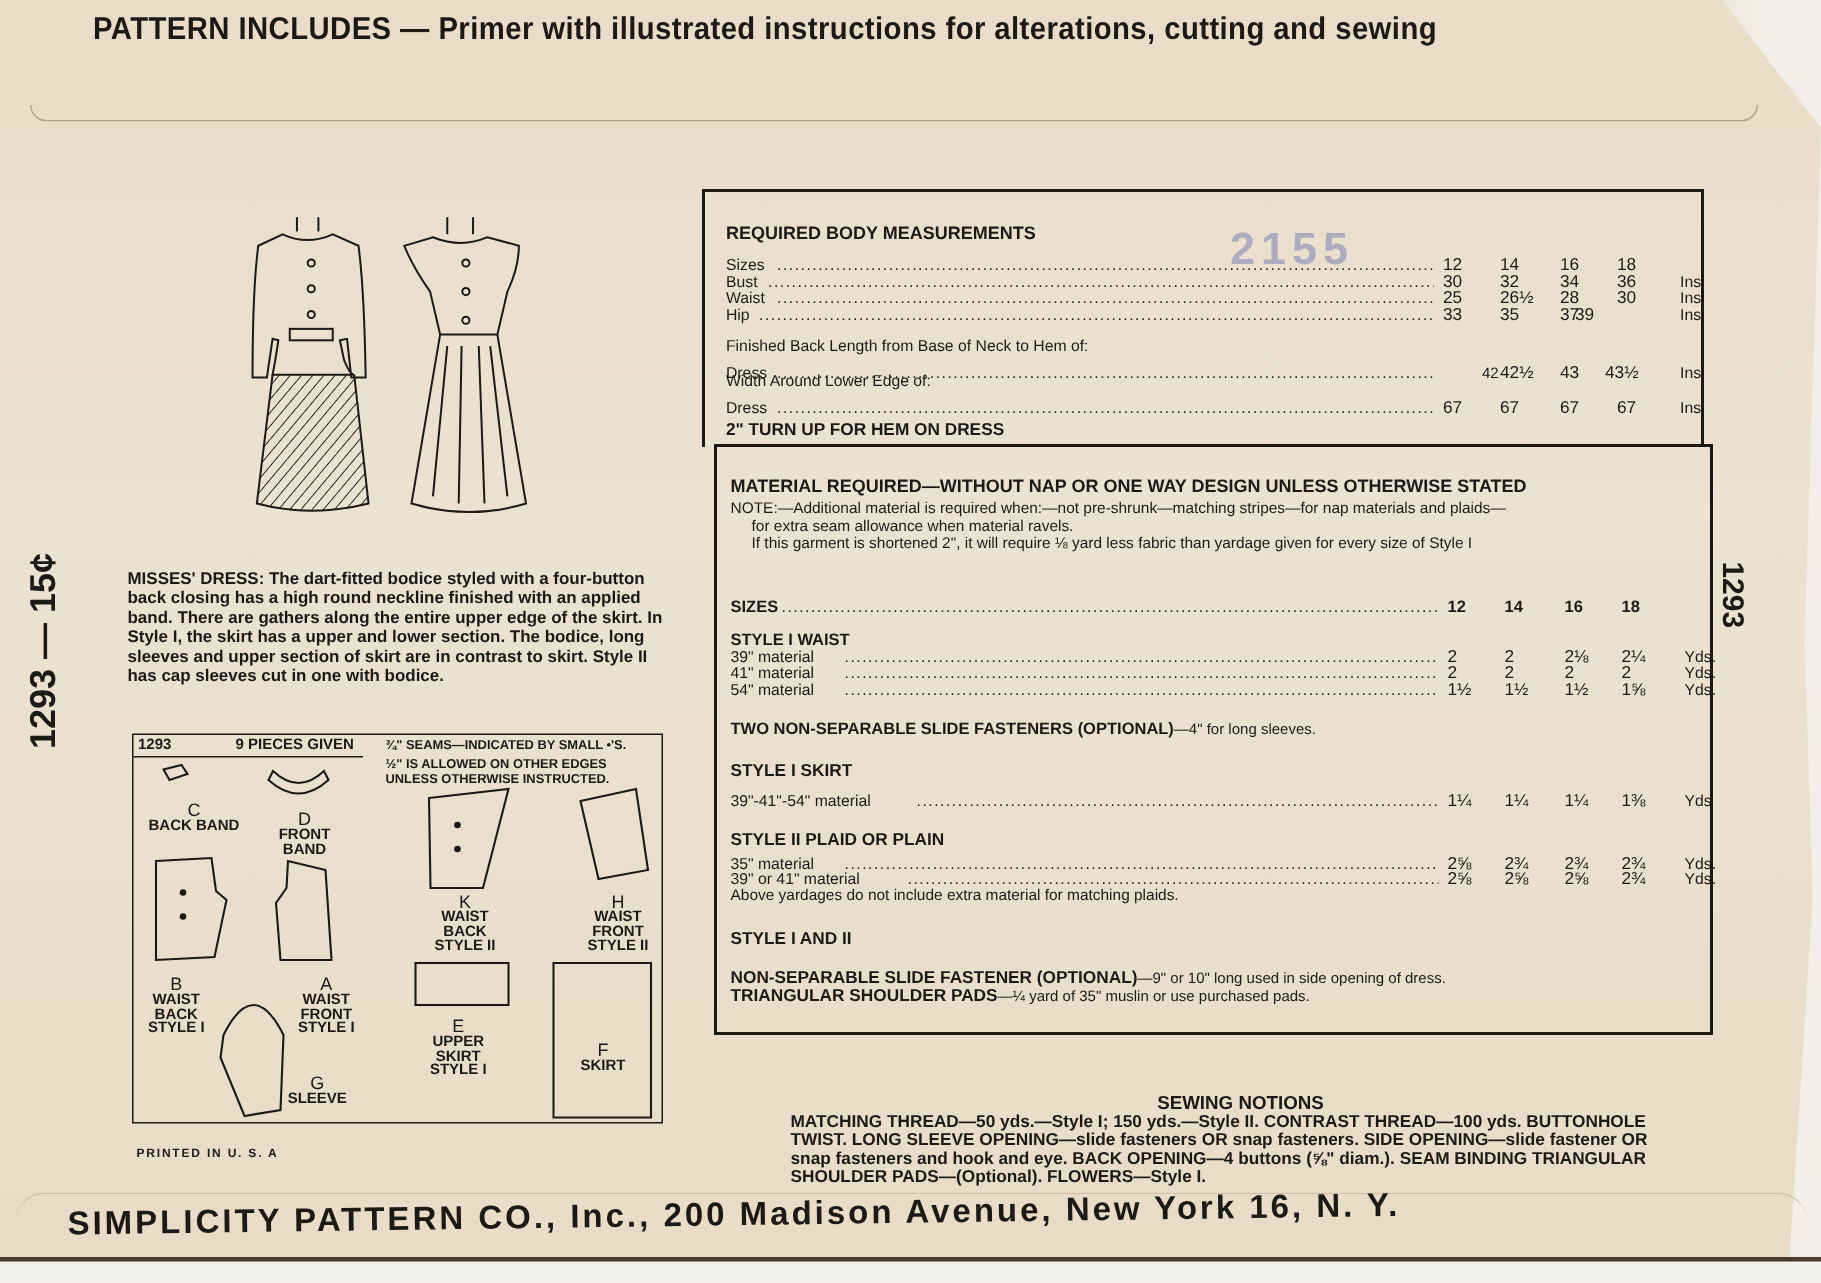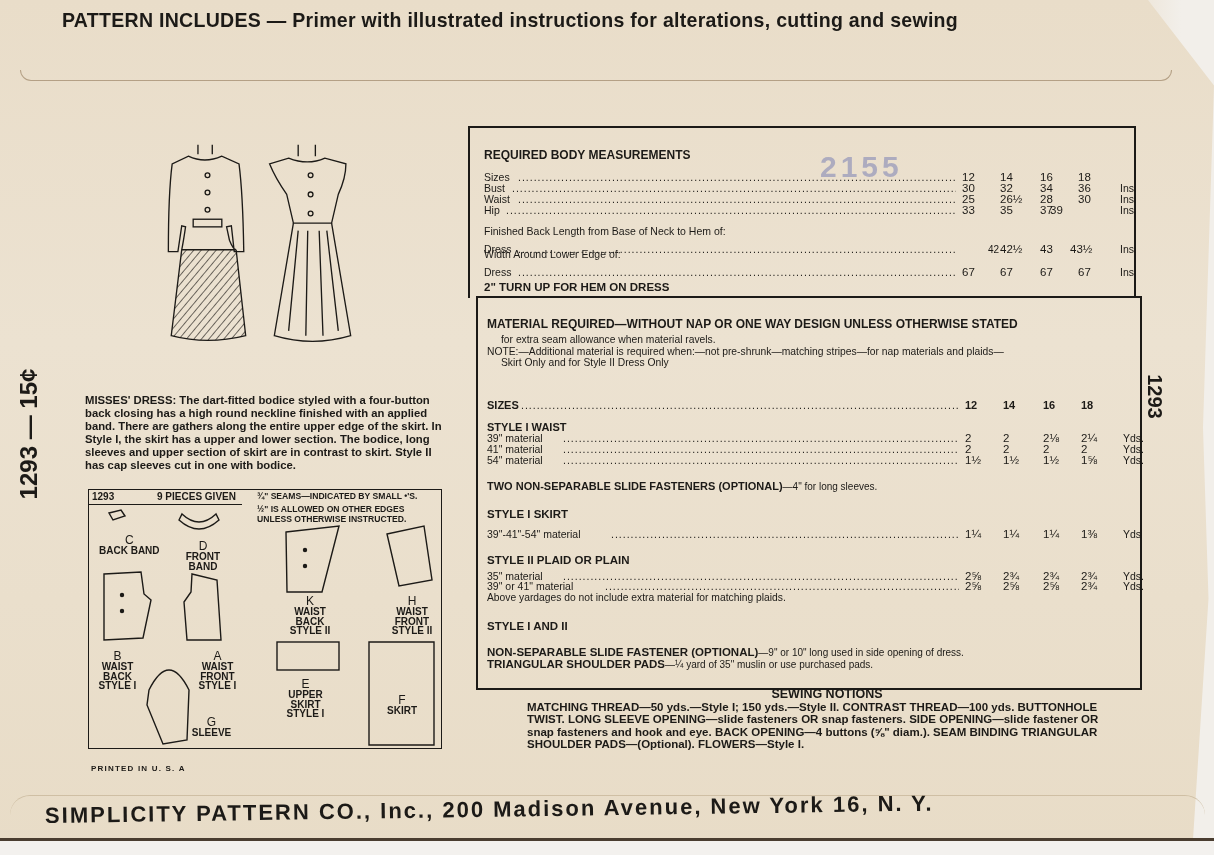--- a/index.html
+++ b/index.html
@@ -8,37 +8,37 @@
     background:linear-gradient(180deg,#e9ddc9 0%,#ece2d1 40%,#e8dcc7 100%);}
   .env-right{position:absolute;right:0;top:0;width:110px;height:855px;background:linear-gradient(90deg,rgba(233,221,201,0) 0%,#f2efea 70%);clip-path:polygon(40% 0,100% 0,100% 100%,80% 100%,95% 70%,90% 50%,100% 10%);}
   .flap-line{position:absolute;left:20px;top:70px;width:1150px;height:10px;border-bottom:1.5px solid #8a6f4e;border-left:1.5px solid #8a6f4e;border-right:1.5px solid #8a6f4e;border-radius:0 0 22px 22px;opacity:.55;}
   .bottom-flap{position:absolute;left:10px;top:795px;width:1195px;height:52px;border-top:1.5px solid #c9b89c;border-radius:20px 20px 0 0;opacity:.8;}
   .bottom-edge{position:absolute;left:0;top:838px;width:1214px;height:17px;background:#f3f1ee;border-top:3px solid #4a3d30;}
   .header{position:absolute;left:62px;top:8px;font-family:"Liberation Sans",sans-serif;font-weight:bold;font-size:21px;letter-spacing:.3px;transform:scaleX(.93);transform-origin:left;white-space:nowrap;}
   .footer{position:absolute;left:45px;top:803px;font-family:"Liberation Sans",sans-serif;font-weight:bold;font-size:22px;letter-spacing:2px;white-space:nowrap;transform:rotate(-.8deg);transform-origin:left;}
   .side-left{position:absolute;left:-36px;top:420px;transform:rotate(-90deg);font-family:"Liberation Sans",sans-serif;font-weight:bold;font-size:24px;white-space:nowrap;}
   .side-right{position:absolute;left:1132px;top:385px;transform:rotate(90deg);font-family:"Liberation Sans",sans-serif;font-weight:bold;font-size:20px;white-space:nowrap;}
   .illus{position:absolute;left:155px;top:135px;width:210px;height:220px;}
-  .desc{position:absolute;left:85px;top:394px;width:360px;font-family:"Liberation Sans",sans-serif;font-weight:bold;font-size:11.3px;line-height:13px;}
+  .desc{position:absolute;left:85px;top:380px;width:360px;font-family:"Liberation Sans",sans-serif;font-weight:bold;font-size:11.3px;line-height:13px;}
   .pieces{position:absolute;left:88px;top:489px;width:352px;height:258px;border:1.5px solid #1c1a17;font-family:"Liberation Sans",sans-serif;font-weight:bold;}
   .pieces .hdr{position:absolute;left:0;top:0;width:150px;height:14px;border-bottom:1px solid #1c1a17;font-size:10px;line-height:14px;padding-left:3px;}
   .pieces .hdr span{margin-left:40px;}
   .pieces .seam{position:absolute;left:168px;top:1px;width:180px;font-size:8.6px;line-height:10px;}
   .pl{position:absolute;font-size:10px;line-height:9.5px;text-align:center;}
   .pl .ltr{display:block;font-weight:normal;font-size:12px;line-height:12px;}
   .printed{position:absolute;left:91px;top:764px;font-family:"Liberation Sans",sans-serif;font-weight:bold;font-size:8px;letter-spacing:1.2px;}
   .box1{position:absolute;left:468px;top:126px;width:664px;height:170px;border:2.5px solid #1c1a17;border-bottom:none;}
   .box2{position:absolute;left:476px;top:296px;width:662px;height:390px;border:2.5px solid #1c1a17;}
   .h{font-family:"Liberation Sans",sans-serif;font-weight:bold;}
   .row{position:absolute;left:0;width:640px;font-family:"Liberation Sans",sans-serif;font-size:10.5px;line-height:11px;white-space:nowrap;}
   .row .lbl{position:absolute;left:0;}
   .row .dots{position:absolute;overflow:hidden;letter-spacing:1px;}
   .row .v{position:absolute;text-align:left;}
   .notions{position:absolute;left:527px;top:688px;width:600px;font-family:"Liberation Sans",sans-serif;font-weight:bold;font-size:11.5px;line-height:12.5px;}
-  .notions .ttl{text-align:center;display:block;font-size:12.5px;}
+  .notions .ttl{text-align:center;display:block;font-size:12.5px;margin-top:41px;}
   .stamp{position:absolute;left:820px;top:152px;font-family:"Liberation Sans",sans-serif;font-weight:bold;font-size:30px;color:#7c82b4;opacity:.55;letter-spacing:4px;}
 </style>
 </head>
 <body>
 
 <div class="env">
   <div class="env-right"></div>
   <div class="flap-line"></div>
   <div class="bottom-flap"></div>
   <div class="bottom-edge"></div>
@@ -172,23 +172,23 @@
         </div>
       </div>
     <div style="position:absolute;left:14px;top:97px;font-family:'Liberation Sans',sans-serif;font-size:10.5px">Finished Back Length from Base of Neck to Hem of:</div>
     <div style="position:absolute;left:14px;top:120px;font-family:'Liberation Sans',sans-serif;font-size:10.5px">Width Around Lower Edge of:</div>
     <div class="h" style="position:absolute;left:14px;top:153px;font-size:11.5px">2" TURN UP FOR HEM ON DRESS</div>
   </div>
 
   <div class="box2">
     <div class="h" style="position:absolute;left:9px;top:19px;font-size:12px;white-space:nowrap">MATERIAL REQUIRED—WITHOUT NAP OR ONE WAY DESIGN UNLESS OTHERWISE STATED</div>
     <div style="position:absolute;left:9px;top:36px;font-family:'Liberation Sans',sans-serif;font-size:10.3px;line-height:11.5px;white-space:nowrap">
+      <div>NOTE:—Additional material is required when:—not pre-shrunk—matching stripes—for nap materials and plaids—</div>
       <div style="padding-left:14px">for extra seam allowance when material ravels.</div>
-      <div>NOTE:—Additional material is required when:—not pre-shrunk—matching stripes—for nap materials and plaids—</div>
-      <div style="padding-left:14px">Skirt Only and for Style II Dress Only</div>
+      <div style="padding-left:14px">If this garment is shortened 2", it will require ⅛ yard less fabric than yardage given for every size of Style I</div>
     </div>
     <div id="mat-rows" style="position:absolute;left:9px;top:0;width:640px;height:390px">
         <div class="row" style="top: 102px;">
           <span class="lbl h" style="font-size: 11px;">SIZES</span>
           <span class="dots" style="left: 34px; width: 438px;">........................................................................................................................................................................................................</span>
           <span class="v h" style="left: 478px; font-size: 11px;">12</span>
           <span class="v h" style="left: 516px; font-size: 11px;">14</span>
           <span class="v h" style="left: 556px; font-size: 11px;">16</span>
           <span class="v h" style="left: 594px; font-size: 11px;">18</span>
         </div>

